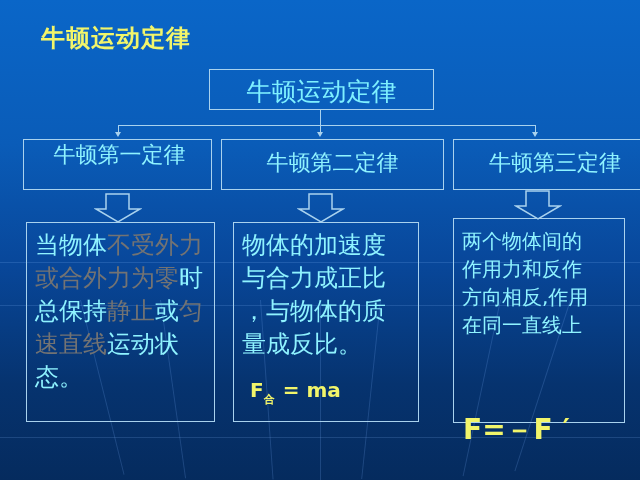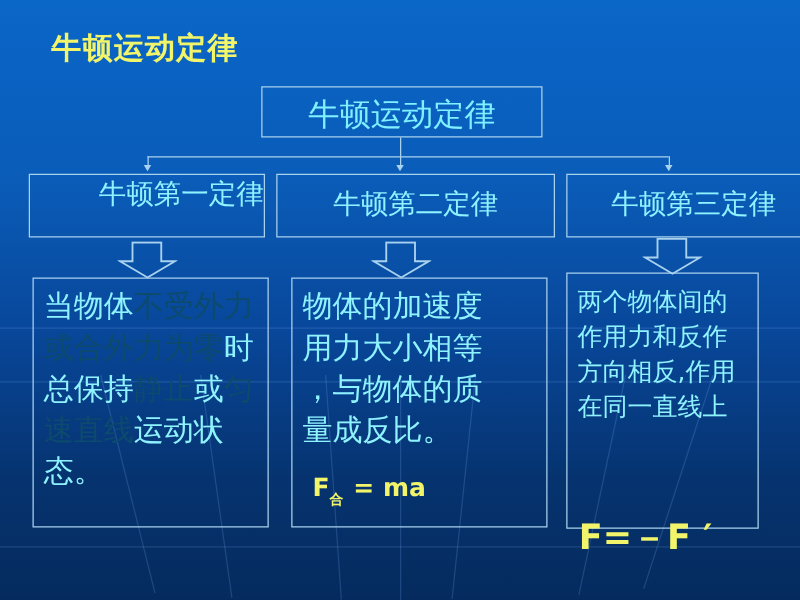--- a/index.html
+++ b/index.html
@@ -20,30 +20,30 @@
     .root-box { left: 209px; top: 69px; width: 225px; height: 41px; }
     .root-text { position: absolute; left: 0; right: 0; top: 5px; text-align: center; font-size: 25px; color: #7ef0ff; }
     .conn-h { position: absolute; top: 125px; left: 118px; width: 417px; height: 1px; background: #a9d2ee; }
     .conn-v { position: absolute; width: 1px; background: #a9d2ee; }
     .tip { position: absolute; width: 0; height: 0; border-left: 3px solid transparent; border-right: 3px solid transparent; border-top: 5px solid #a9d2ee; }
     .law-box { top: 139px; height: 51px; }
     .law1 { left: 23px; width: 189px; }
     .law2 { left: 221px; width: 223px; }
     .law3 { left: 453px; width: 204px; }
     .law-text { position: absolute; left: 0; right: 0; font-size: 22px; color: #8ff3ff; white-space: nowrap; }
-    .law1 .law-text { top: 0px; left: 4px; text-align: right; }
+    .law1 .law-text { top: 0px; left: 4px; text-align: center; }
     .law2 .law-text, .law3 .law-text { top: 8px; text-align: center; }
     .arrow { position: absolute; }
     .desc-box { top: 222px; height: 200px; }
     .desc1 { left: 26px; width: 189px; }
-    .desc2 { left: 233px; width: 205px; text-decoration: underline; }
-    .desc3 { left: 453px; width: 154px; top: 218px; height: 205px; }
+    .desc2 { left: 233px; width: 186px; text-decoration: underline; }
+    .desc3 { left: 453px; width: 172px; top: 218px; height: 205px; }
     .desc-text { position: absolute; left: 8px; right: 4px; top: 6px; font-size: 24px; line-height: 33px; color: #8ff3ff; }
     .desc3 .desc-text { font-size: 20px; line-height: 28px; top: 8px; left: 8px; }
-    .y { color: #0c4a6e; }
+    .y { color: #737373; }
     .formula { position: absolute; font-weight: bold; color: #f2f56a; font-family: "DejaVu Sans", sans-serif; }
     .f2 { left: 16px; top: 155px; font-size: 20px; text-align: center; }
     .f2 .sub { font-size: 11px; position: relative; top: 6px; margin-right: 8px; }
     .f3 { left: 9px; top: 172px; font-size: 28px; margin-top: 20px; }
   </style>
 </head>
 <body>
 
 <div class="deco-line" style="top:262px;"></div>
 <div class="deco-line" style="top:305px;"></div>
@@ -93,21 +93,21 @@
 
 <div class="box desc-box desc1">
   <div class="desc-text">
     <span>当物体</span><span class="y">不受外力或合外力为零</span><span>时总保持</span><span class="y">静止</span><span>或</span><span class="y">匀速直线</span><span>运动</span><span>状态。</span>
   </div>
 </div>
 
 <div class="box desc-box desc2">
   <div class="desc-text">
     <div>物体的加速度</div>
-    <div>用力大小相等</div>
+    <div>与合力成正比</div>
     <div>，与物体的质</div>
     <div>量成反比。</div>
   </div>
   <div class="formula f2">
     <span>F</span><span class="sub">合</span><span>= ma</span>
   </div>
 </div>
 
 <div class="box desc-box desc3">
   <div class="desc-text">

